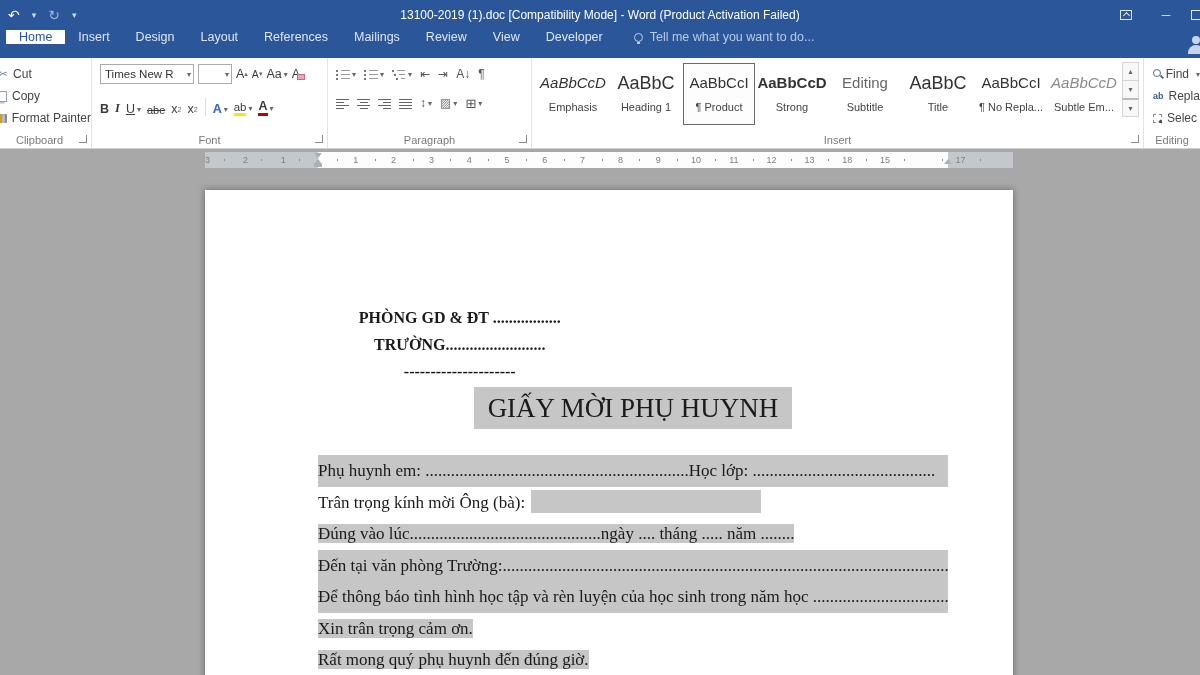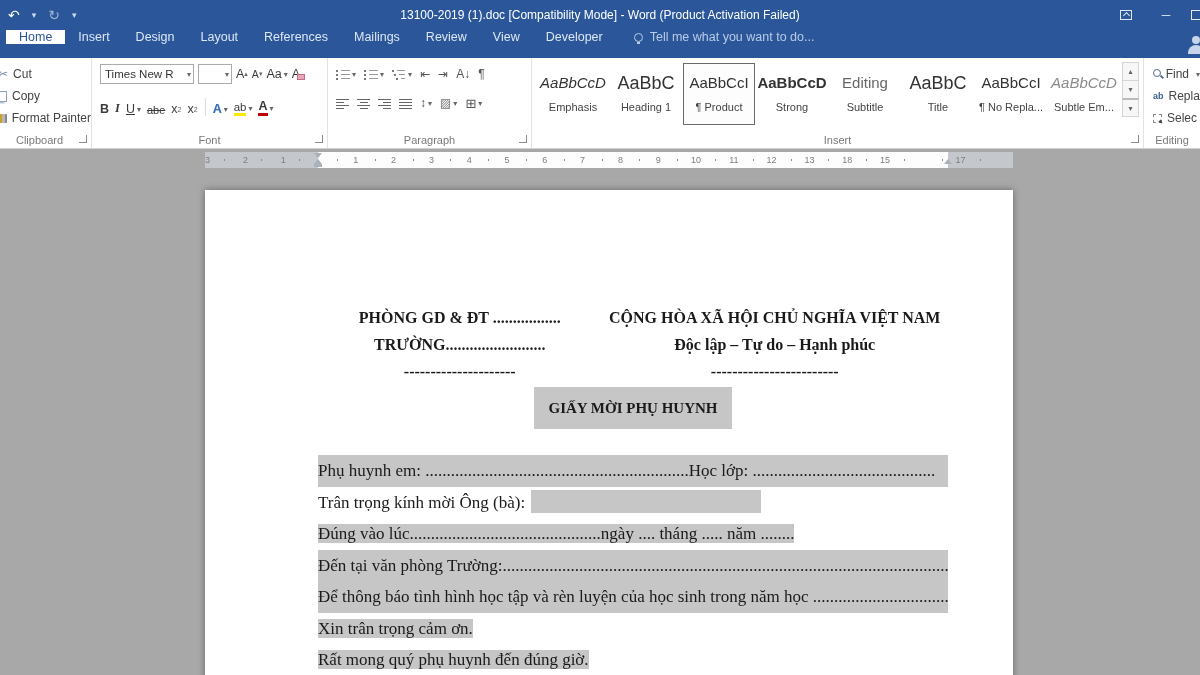--- a/index.html
+++ b/index.html
@@ -127,21 +127,21 @@
   .marker.up{bottom:4px;border-bottom:5px solid #aab1b9}
   .marker-box{position:absolute;bottom:1px;width:8px;height:3px;background:#aab1b9;z-index:3}
 
   .page{position:absolute;top:40px;left:205px;width:808px;height:700px;background:#fff;box-shadow:0 0 7px rgba(0,0,0,.4);padding:114px 65px 0 113px;font-family:"Liberation Serif","DejaVu Serif",serif;color:#1a1a1a}
   .page-header{display:flex}
   .hcol{line-height:27px;font-weight:bold;font-size:16px;white-space:nowrap}
   .hcol.left{width:45%;text-align:center}
   .hcol.right{width:55%;text-align:center}
   .doc-title{text-align:center;margin-top:2px;height:42px;line-height:42px}
   .hl{background:var(--selection)}
-  .title-hl{display:inline-block;font-weight:bold;font-size:15px;line-height:42px;padding:0 14px}
+  .title-hl{display:inline-block;font-weight:normal;font-size:27px;line-height:42px;padding:0 14px}
   .doc-body{margin-top:26px}
   .dline{height:31.5px;line-height:31.5px;font-size:17px;white-space:nowrap;overflow:hidden}
   .dline .hl.block{display:block}
   .hl-trail{display:inline-block;background:var(--selection);height:23px;vertical-align:-5px;margin-left:6px}
 </style>
 </head>
 <body>
 
 <div class="titlebar">
   <div class="qat">
@@ -433,25 +433,20 @@
       <span class="rdot" style="left: 774.5px;"></span>
     </div>
 
   <div class="page">
     <div class="page-header">
       <div class="hcol left" id="header-left">
           <div class="hline">PHÒNG GD &amp; ĐT .................</div>
           <div class="hline">TRƯỜNG.........................</div>
           <div class="hline">---------------------</div>
         </div>
-      <div class="hcol right" id="header-right">
-          <div class="hline">CỘNG HÒA XÃ HỘI CHỦ NGHĨA VIỆT NAM</div>
-          <div class="hline">Độc lập – Tự do – Hạnh phúc</div>
-          <div class="hline">------------------------</div>
-        </div>
     </div>
     <div class="doc-title">
       <span class="hl title-hl">GIẤY MỜI PHỤ HUYNH</span>
     </div>
     <div class="doc-body" id="doc-lines">
         <div class="dline">
           <span class="hl block">Phụ huynh em: ..............................................................Học lớp: ...........................................</span>
         </div>
         <div class="dline"><span>Trân trọng kính mời Ông (bà):</span><span class="hl-trail" style="width: 230px;"></span></div>
         <div class="dline"><span class="hl">Đúng vào lúc.............................................ngày .... tháng ..... năm ........</span></div>

